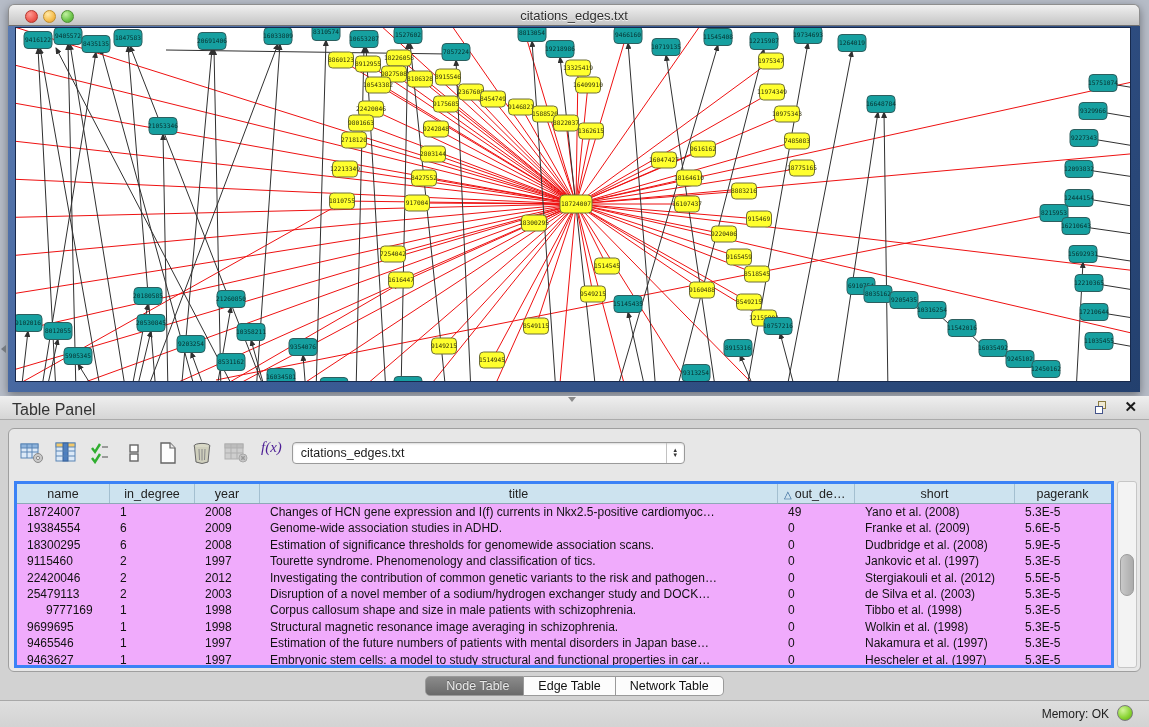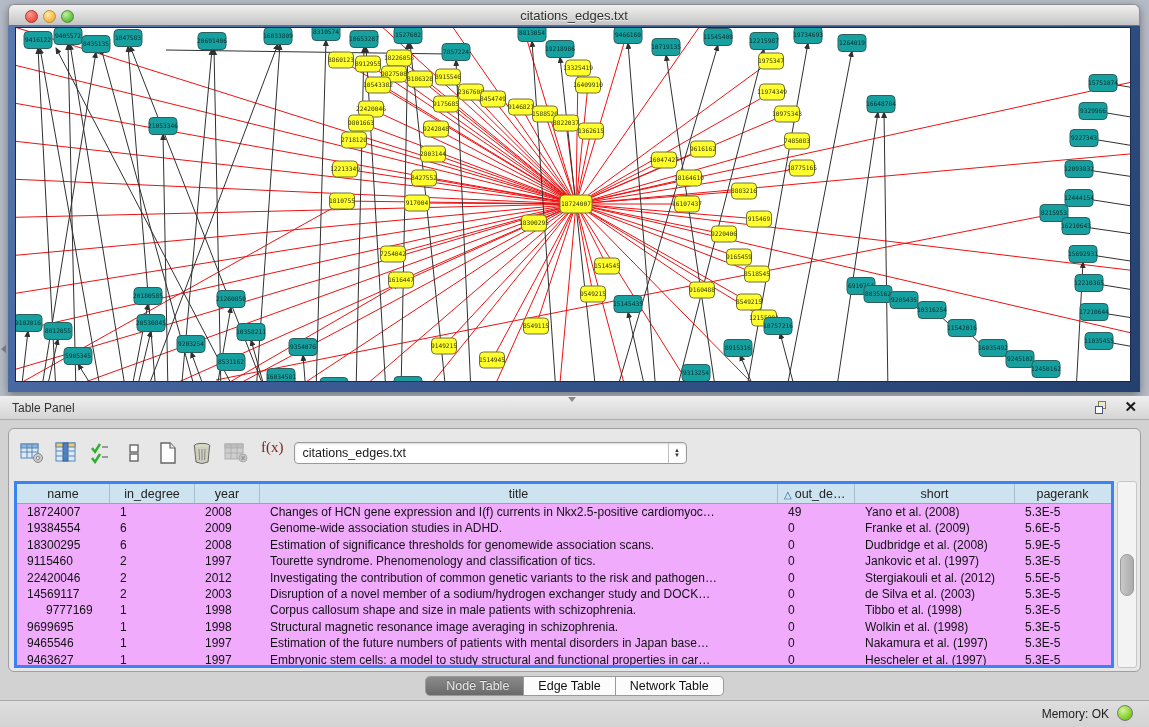--- a/index.html
+++ b/index.html
@@ -25,34 +25,34 @@
   .net-canvas { width:100%; height:100%; background:#ffffff; border:1px solid #17294c;
     overflow:hidden; position:relative; }
   .net-canvas svg { display:block; }
   .desk-arrow { position:absolute; left:1px; top:345px; width:0; height:0;
     border-top:4px solid transparent; border-bottom:4px solid transparent; border-right:5px solid #74797f; }
 
   
   #table-panel { position:absolute; left:0; top:396px; width:1149px; height:331px; background:#d2d2d2; }
   .panel-titlebar { position:absolute; left:0; top:0; right:0; height:24px;
     background:linear-gradient(#efefef,#d5d5d5); border-bottom:1px solid #ababab; }
-  .panel-title { position:absolute; left:12px; top:5px; font-size:12px; color:#333; }
+  .panel-title { position:absolute; left:12px; top:5px; font-size:16px; color:#333; }
   .panel-collapse { position:absolute; left:568px; top:1px; width:0; height:0; color:#777;
     border-left:4px solid transparent; border-right:4px solid transparent; border-top:5px solid #8a8a8a; }
   .float-icon { position:absolute; right:40px; top:5px; width:14px; height:14px; }
   .float-icon .sq1 { position:absolute; left:3px; top:0; width:8px; height:8px; border:1.5px solid #8a7a40; background:#efe9d2; }
   .float-icon .sq2 { position:absolute; left:0; top:5px; width:8px; height:8px; border:1.5px solid #44548a; background:#fff; }
   .close-x { position:absolute; right:12px; top:2px; font-size:15px; font-weight:bold; color:#1a1a1a; cursor:default; }
 
   .panel-box { position:absolute; left:8px; top:32px; width:1133px; height:244px;
     background:#e7e7e7; border:1px solid #9f9f9f; border-radius:6px; }
   .toolbar { position:absolute; left:10px; top:6px; right:10px; height:36px; display:flex; align-items:center; }
   .tb-icon { width:26px; height:26px; margin-right:8px; display:flex; align-items:center; justify-content:center; }
   .tb-icon svg { display:block; }
-  .fx-label { font-family:"Liberation Serif", serif; font-size:15px; color:#7f1d1d; margin:0 10px 12px 4px; }
+  .fx-label { font-family:"Liberation Serif", serif; font-style:italic; font-size:15px; color:#4c1d95; margin:0 10px 12px 4px; }
   .dropdown { position:relative; width:393px; height:22px; background:#fff; border:1px solid #9a9a9a;
     border-radius:4px; box-shadow:inset 0 1px 2px rgba(0,0,0,.15); }
   .dropdown .val { position:absolute; left:8px; top:3px; font-size:12.5px; color:#1a1a1a; }
   .dropdown .stepper { position:absolute; right:0; top:0; bottom:0; width:18px; border-left:1px solid #c2c2c2;
     display:flex; flex-direction:column; align-items:center; justify-content:center; font-size:6px; color:#333; line-height:5px; }
 
   .tbl-wrap { position:absolute; left:5px; top:52px; right:26px; bottom:3px; background:#f0abfc; border:3px solid #3b82f6; overflow:hidden; }
   .thead { display:flex; height:20px; background:#cde3ef; border-bottom:1px solid #8fa8b8; }
   .th { font-size:12.5px; color:#222; text-align:center; line-height:20px; border-right:1px solid #a3bfd0; overflow:hidden; white-space:nowrap; }
   .th:last-child { border-right:none; }
@@ -818,21 +818,21 @@
           <div class="tr">
             <div class="td" style="width: 93px;">22420046</div>
             <div class="td" style="width: 85px;">2</div>
             <div class="td" style="width: 65px;">2012</div>
             <div class="td" style="width: 518px;">Investigating the contribution of common genetic variants to the risk and pathogen…</div>
             <div class="td" style="width: 77px;">0</div>
             <div class="td" style="width: 160px;">Stergiakouli et al. (2012)</div>
             <div class="td" style="width: 95px;">5.5E-5</div>
           </div>
           <div class="tr">
-            <div class="td" style="width: 93px;">14569117</div>
+            <div class="td" style="width: 93px;">25479113</div>
             <div class="td" style="width: 85px;">2</div>
             <div class="td" style="width: 65px;">2003</div>
             <div class="td" style="width: 518px;">Disruption of a novel member of a sodium/hydrogen exchanger study and DOCK…</div>
             <div class="td" style="width: 77px;">0</div>
             <div class="td" style="width: 160px;">de Silva et al. (2003)</div>
             <div class="td" style="width: 95px;">5.3E-5</div>
           </div>
           <div class="tr">
             <div class="td" style="width: 93px; padding-left: 29px;">9777169</div>
             <div class="td" style="width: 85px;">1</div>

